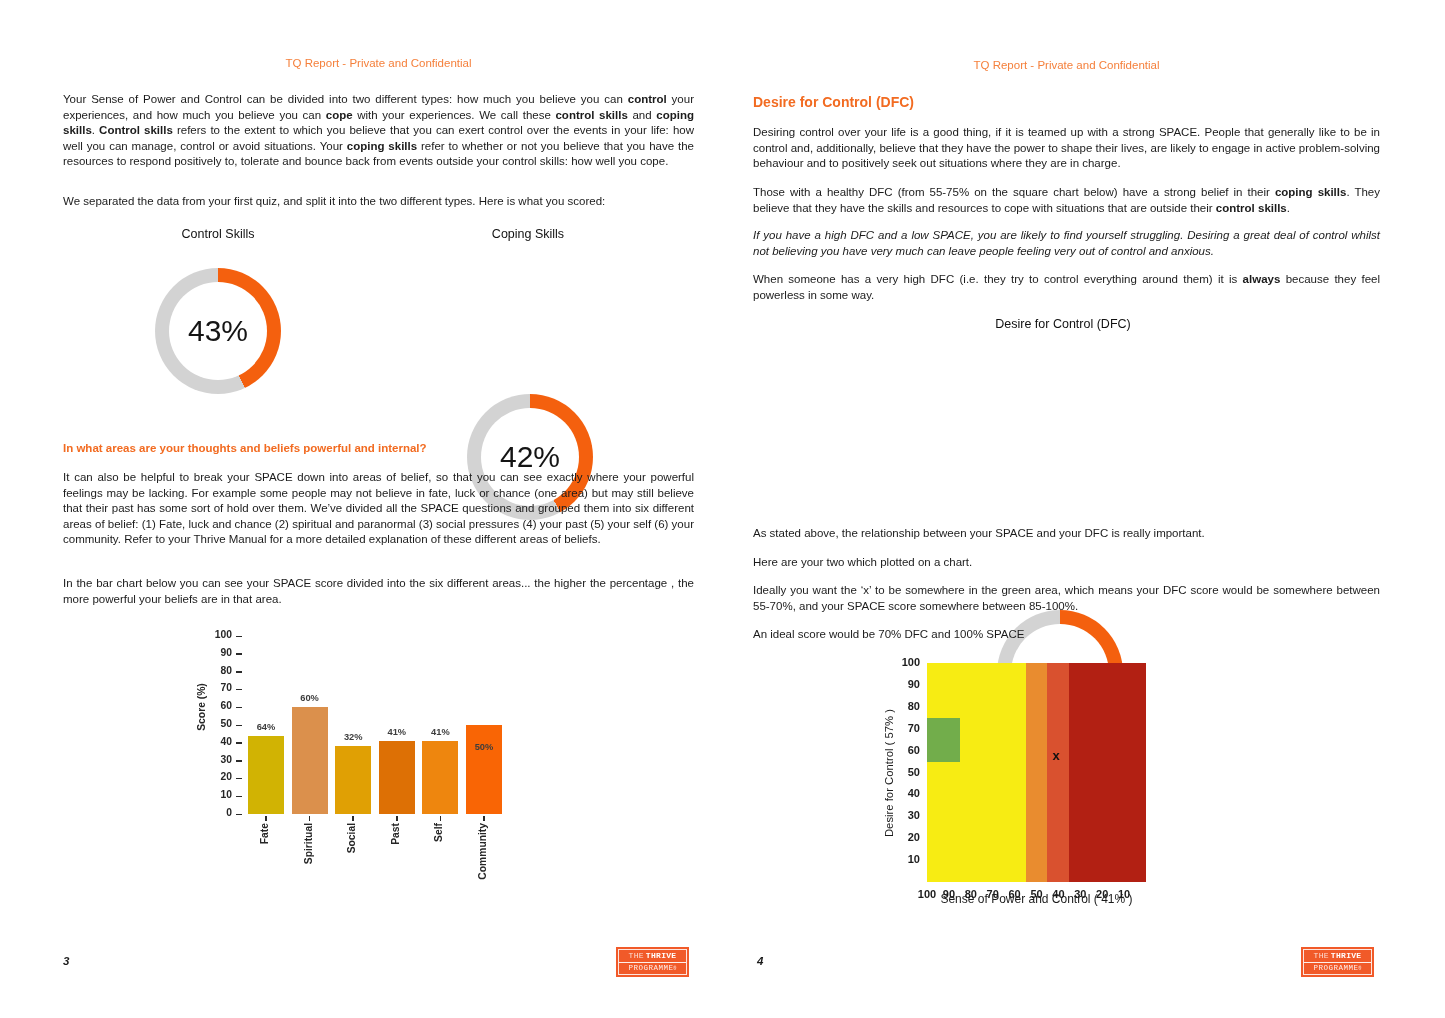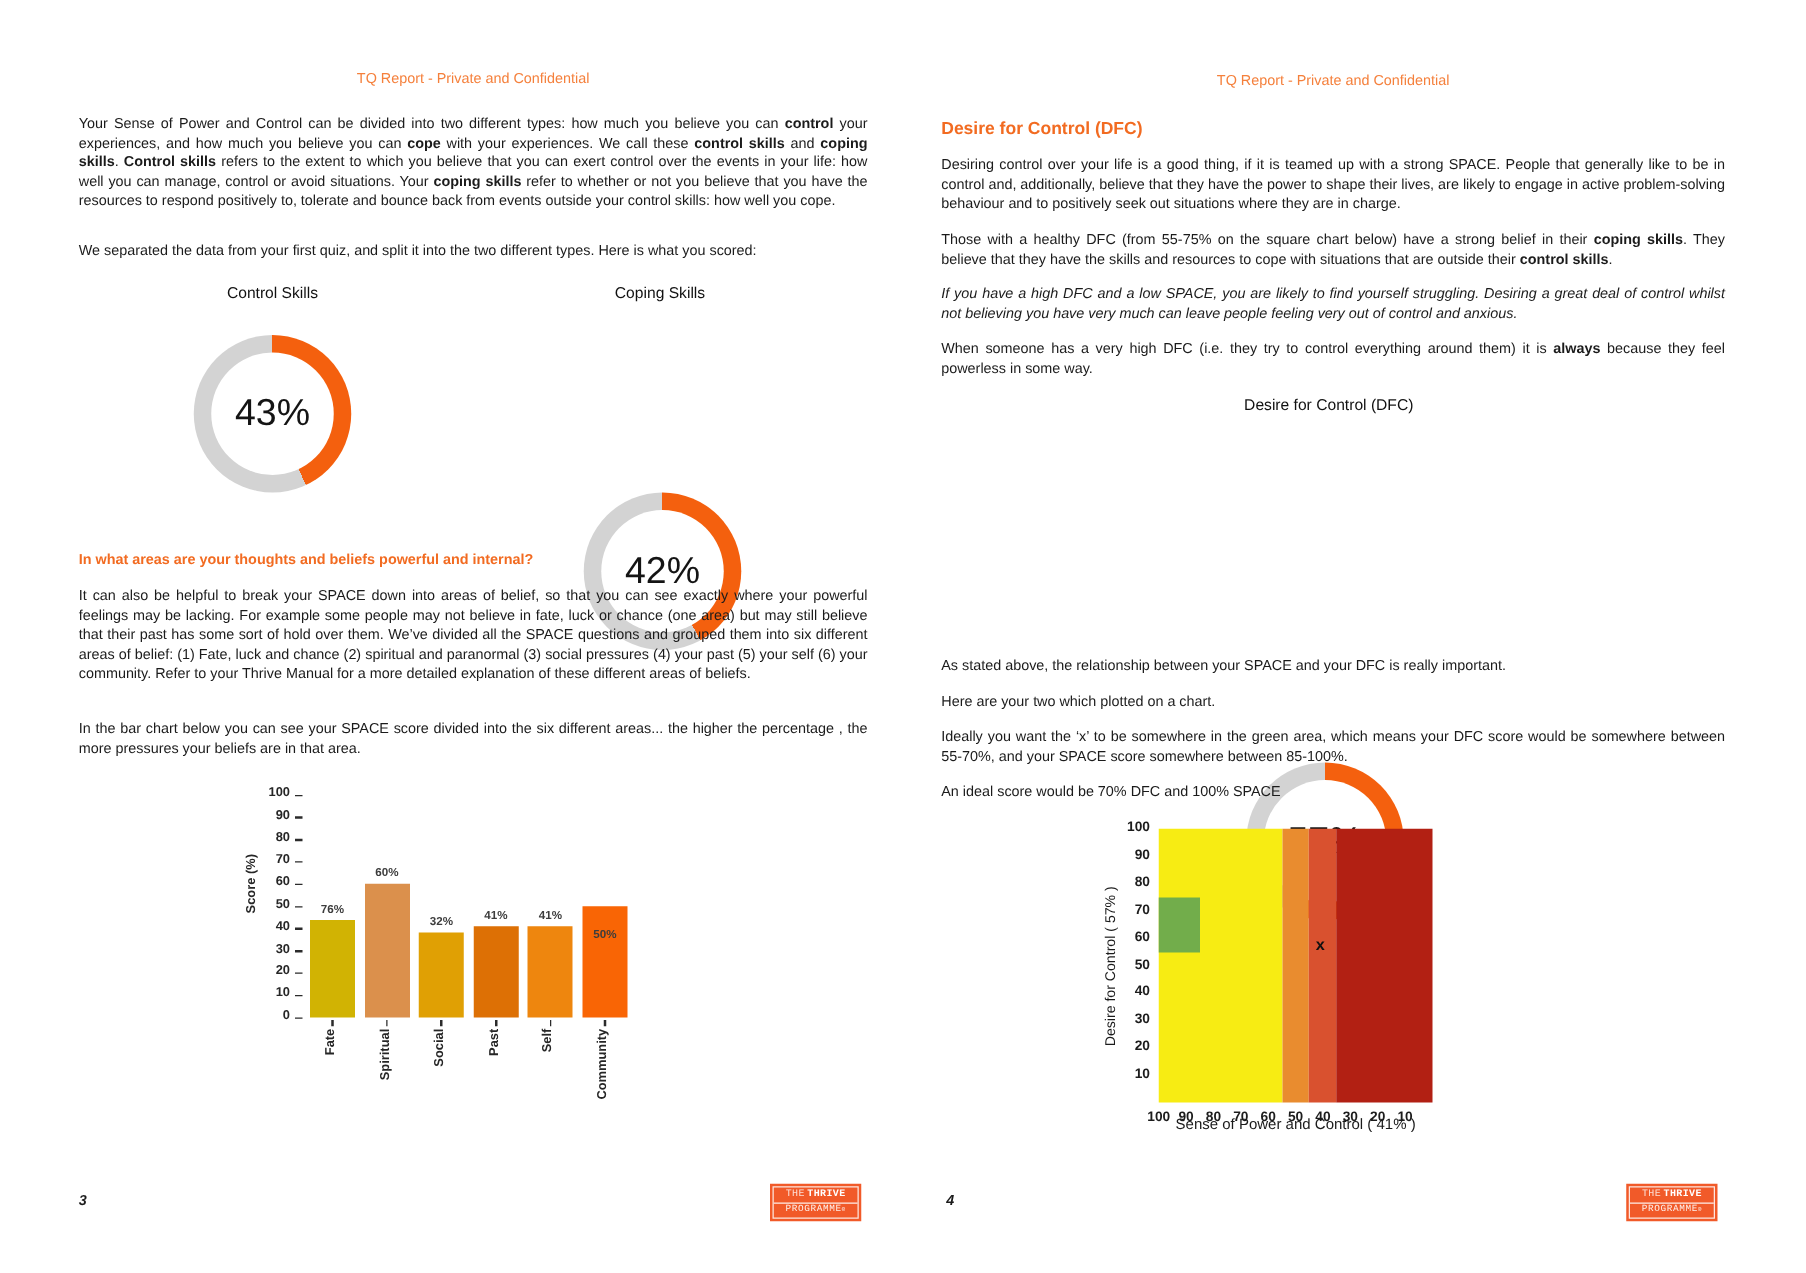--- a/index.html
+++ b/index.html
@@ -40,21 +40,21 @@
   <div class="hole"></div>
   <div class="pct">43%</div>
 </div>
 <div class="abs donut" style="left: 467px; top: 268px; background: conic-gradient(rgb(244, 96, 14) 0deg, rgb(244, 96, 14) 42%, rgb(211, 211, 211) 42%, rgb(211, 211, 211) 100%); text-align: center;">
   <div class="hole"></div>
   <div class="pct">42%</div>
 </div>
 
 <div class="abs sechead" style="left: 63px; top: 442px; width: 631px; color: rgb(242, 107, 33);">In what areas are your thoughts and beliefs powerful and internal?</div>
 <div class="abs para" style="left:63px;top:470px;width:631px;"><span>It can also be helpful to break your SPACE down into areas of belief, so that you can see exactly where your powerful feelings may be lacking. For example some people may not believe in fate, luck or chance (one area) but may still believe that their past has some sort of hold over them. We’ve divided all the SPACE questions and grouped them into six different areas of belief: (1) Fate, luck and chance (2) spiritual and paranormal (3) social pressures (4) your past (5) your self (6) your community. Refer to your Thrive Manual for a more detailed explanation of these different areas of beliefs.</span></div>
-<div class="abs para" style="left:63px;top:576px;width:631px;"><span>In the bar chart below you can see your SPACE score divided into the six different areas... the higher the percentage , the more pressures your beliefs are in that area.</span></div>
+<div class="abs para" style="left:63px;top:576px;width:631px;"><span>In the bar chart below you can see your SPACE score divided into the six different areas... the higher the percentage , the more powerful your beliefs are in that area.</span></div>
 
 <div class="abs" id="space-bar-chart" style="left:195px;top:628px;width:330px;height:280px;">
     <div class="tick-label" style="position: absolute; left: 0px; top: 179px; width: 37px; text-align: right;">0</div>
     <div style="position: absolute; left: 41px; top: 185.5px; width: 6px; height: 1.5px; background: rgb(43, 43, 43);"></div>
     <div class="tick-label" style="position: absolute; left: 0px; top: 161.2px; width: 37px; text-align: right;">10</div>
     <div style="position: absolute; left: 41px; top: 167.7px; width: 6px; height: 1.5px; background: rgb(43, 43, 43);"></div>
     <div class="tick-label" style="position: absolute; left: 0px; top: 143.4px; width: 37px; text-align: right;">20</div>
     <div style="position: absolute; left: 41px; top: 149.9px; width: 6px; height: 1.5px; background: rgb(43, 43, 43);"></div>
     <div class="tick-label" style="position: absolute; left: 0px; top: 125.6px; width: 37px; text-align: right;">30</div>
     <div style="position: absolute; left: 41px; top: 132.1px; width: 6px; height: 1.5px; background: rgb(43, 43, 43);"></div>
@@ -67,21 +67,21 @@
     <div class="tick-label" style="position: absolute; left: 0px; top: 54.4px; width: 37px; text-align: right;">70</div>
     <div style="position: absolute; left: 41px; top: 60.9px; width: 6px; height: 1.5px; background: rgb(43, 43, 43);"></div>
     <div class="tick-label" style="position: absolute; left: 0px; top: 36.6px; width: 37px; text-align: right;">80</div>
     <div style="position: absolute; left: 41px; top: 43.1px; width: 6px; height: 1.5px; background: rgb(43, 43, 43);"></div>
     <div class="tick-label" style="position: absolute; left: 0px; top: 18.8px; width: 37px; text-align: right;">90</div>
     <div style="position: absolute; left: 41px; top: 25.3px; width: 6px; height: 1.5px; background: rgb(43, 43, 43);"></div>
     <div class="tick-label" style="position: absolute; left: 0px; top: 1px; width: 37px; text-align: right;">100</div>
     <div style="position: absolute; left: 41px; top: 7.5px; width: 6px; height: 1.5px; background: rgb(43, 43, 43);"></div>
     <div class="tick-label rot" style="position: absolute; left: 1px; top: 119px; width: 80px; height: 14px; text-align: center;">Score (%)</div>
     <div style="position: absolute; left: 53px; top: 107.68px; width: 36px; height: 78.32px; background: rgb(209, 179, 3);"></div>
-    <div style="position: absolute; left: 51px; top: 93.68px; width: 40px; text-align: center; font-size: 9.3px; font-weight: 700; color: rgb(61, 61, 61);">76%</div>
+    <div style="position: absolute; left: 51px; top: 93.68px; width: 40px; text-align: center; font-size: 9.3px; font-weight: 700; color: rgb(61, 61, 61);">64%</div>
     <div style="position: absolute; left: 70.25px; top: 188px; width: 1.5px; height: 5px; background: rgb(43, 43, 43);"></div>
     <div class="tick-label rot" style="position: absolute; left: 64px; top: 275px; width: 80px; height: 14px; text-align: right;">Fate</div>
     <div style="position: absolute; left: 96.6px; top: 79.2px; width: 36px; height: 106.8px; background: rgb(219, 144, 76);"></div>
     <div style="position: absolute; left: 94.6px; top: 65.2px; width: 40px; text-align: center; font-size: 9.3px; font-weight: 700; color: rgb(61, 61, 61);">60%</div>
     <div style="position: absolute; left: 113.85px; top: 188px; width: 1.5px; height: 5px; background: rgb(43, 43, 43);"></div>
     <div class="tick-label rot" style="position: absolute; left: 107.6px; top: 275px; width: 80px; height: 14px; text-align: right;">Spiritual</div>
     <div style="position: absolute; left: 140.2px; top: 118.36px; width: 36px; height: 67.64px; background: rgb(224, 160, 4);"></div>
     <div style="position: absolute; left: 138.2px; top: 104.36px; width: 40px; text-align: center; font-size: 9.3px; font-weight: 700; color: rgb(61, 61, 61);">32%</div>
     <div style="position: absolute; left: 157.45px; top: 188px; width: 1.5px; height: 5px; background: rgb(43, 43, 43);"></div>
     <div class="tick-label rot" style="position: absolute; left: 151.2px; top: 275px; width: 80px; height: 14px; text-align: right;">Social</div>

